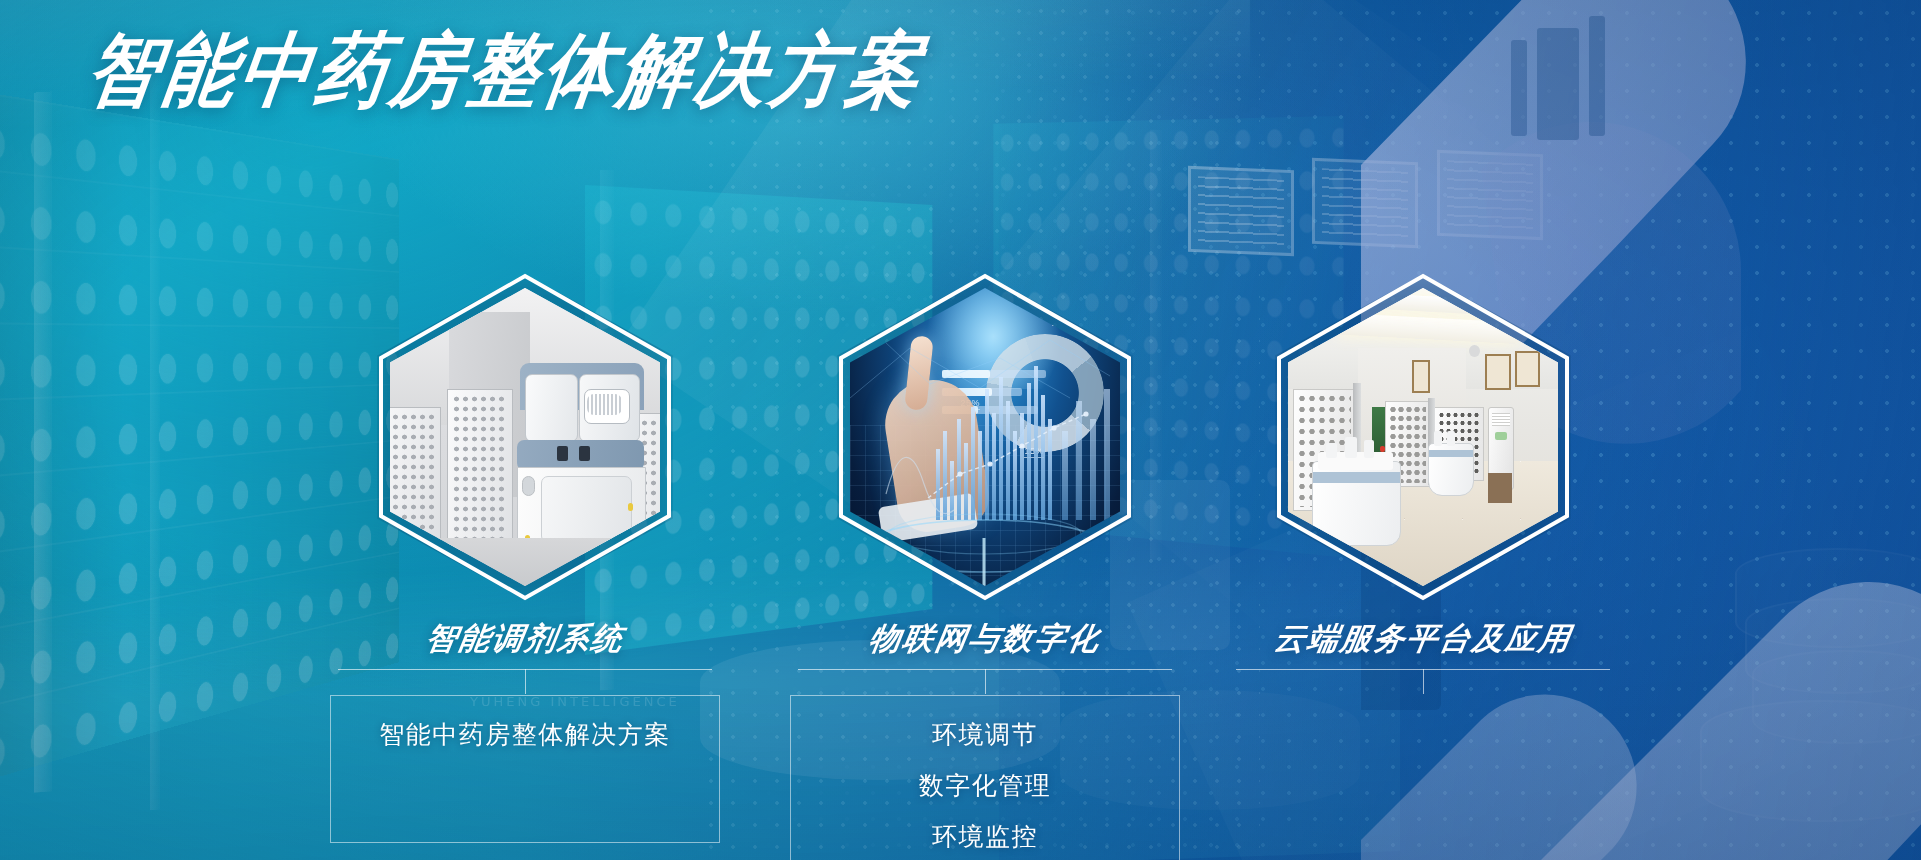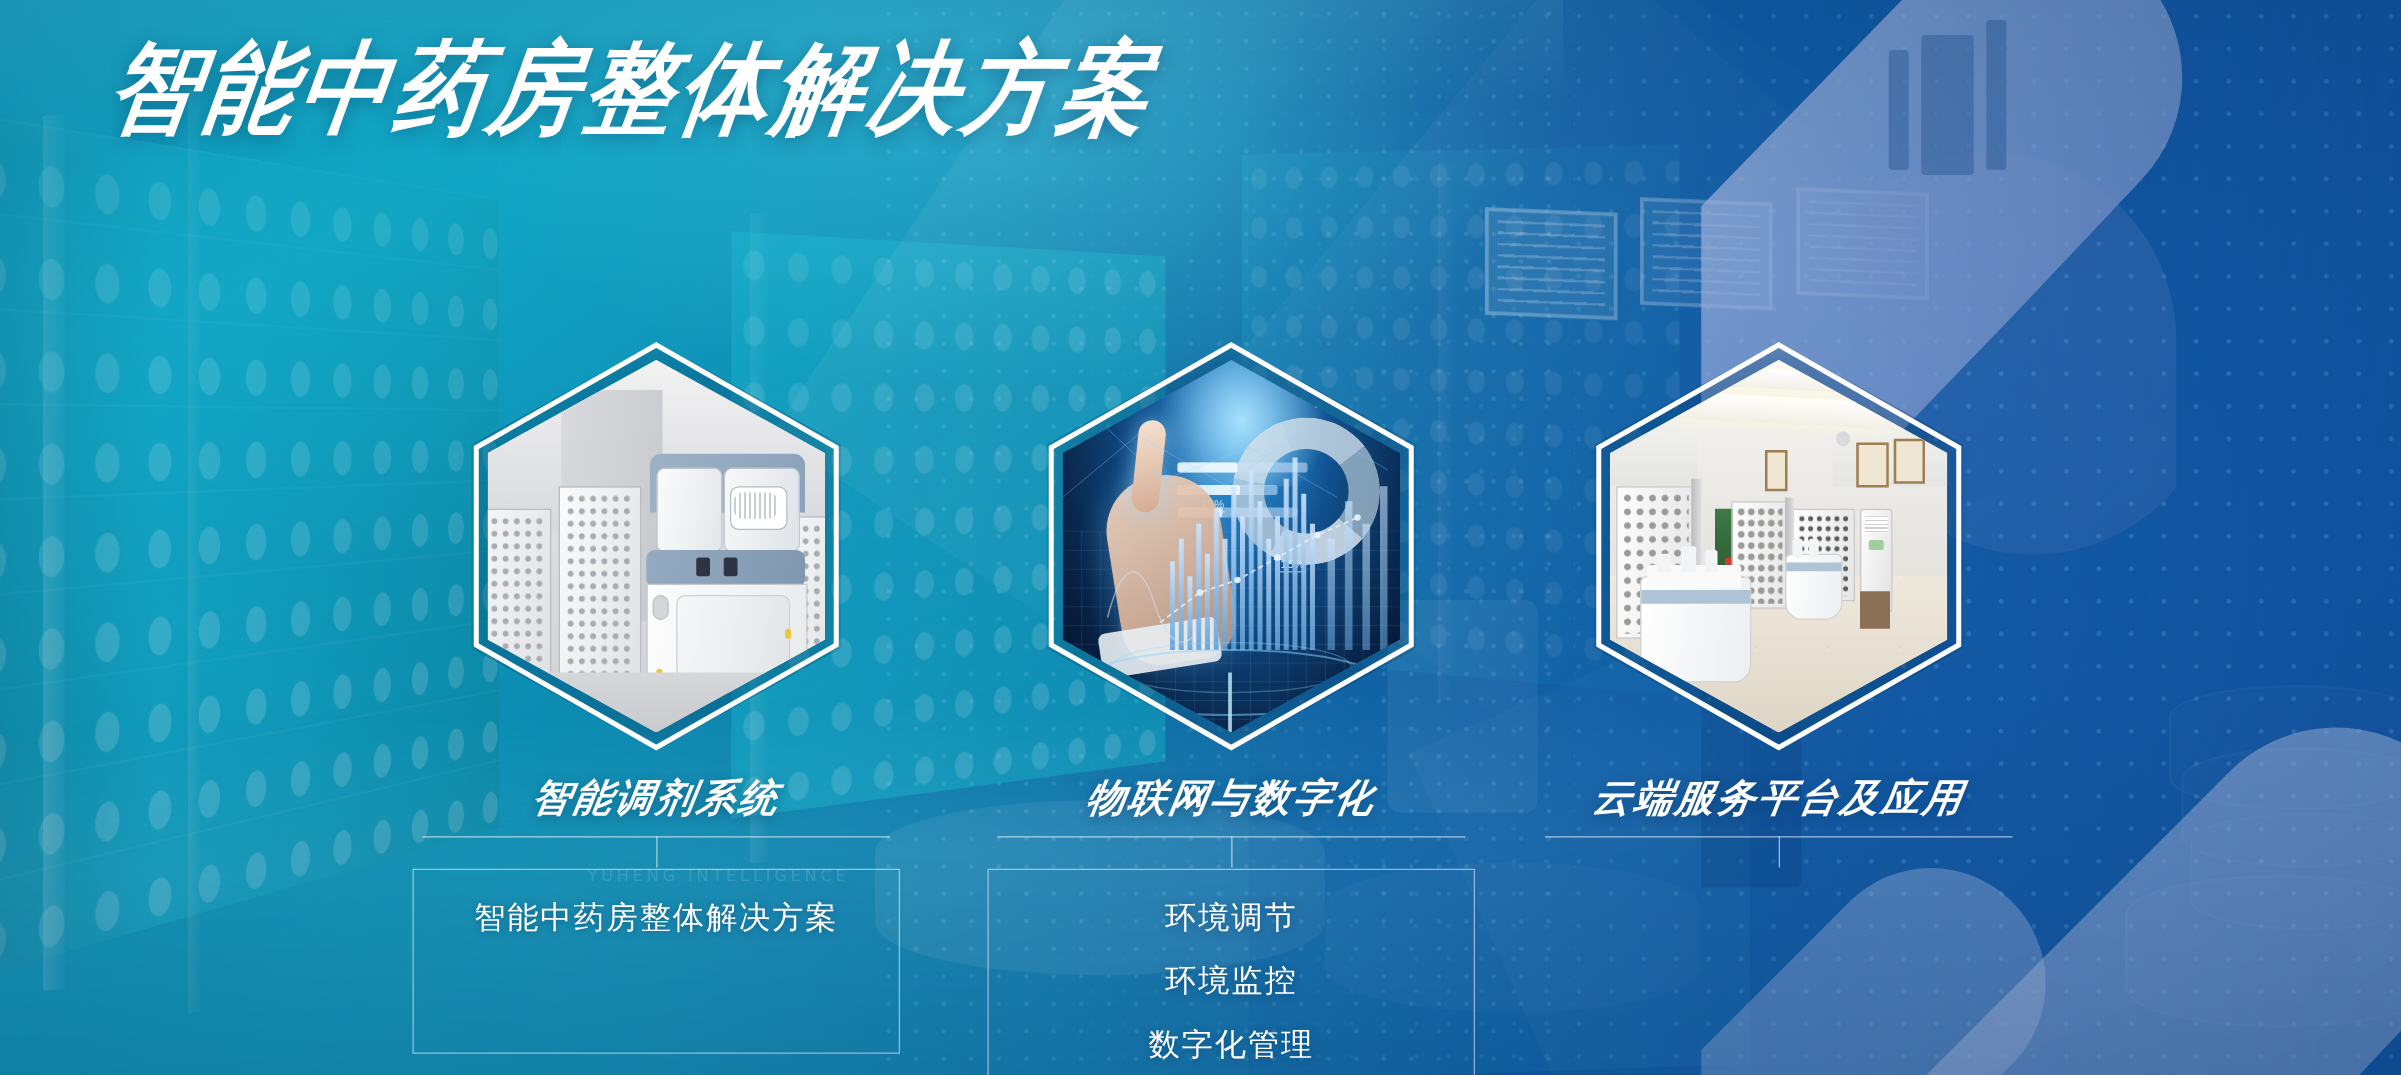--- a/index.html
+++ b/index.html
@@ -496,22 +496,22 @@
         </svg>
       </div>
 
       <div class="cardlabel">物联网与数字化</div>
       <div class="sepwrap">
         <div class="sepline"></div>
           <div class="septick"></div>
       </div>
       <div class="infobox">
         <p class="line">环境调节</p>
+        <p class="line">数字化管理</p>
         <p class="line">环境监控</p>
-        <p class="line">数字化管理</p>
       </div>
     </div>
 
     <div class="card" style="left:1228px;top:272px;">
       <div class="hexwrap">
         <div class="hex-shadow"></div>
         <div class="hexclip">
           <div class="photo ph3">
             <div class="ceil"></div>
             <div class="lightbar" style="left:18%;top:10%;width:68%;height:7%;transform:skewX(-22deg) skewY(3deg);"></div>

